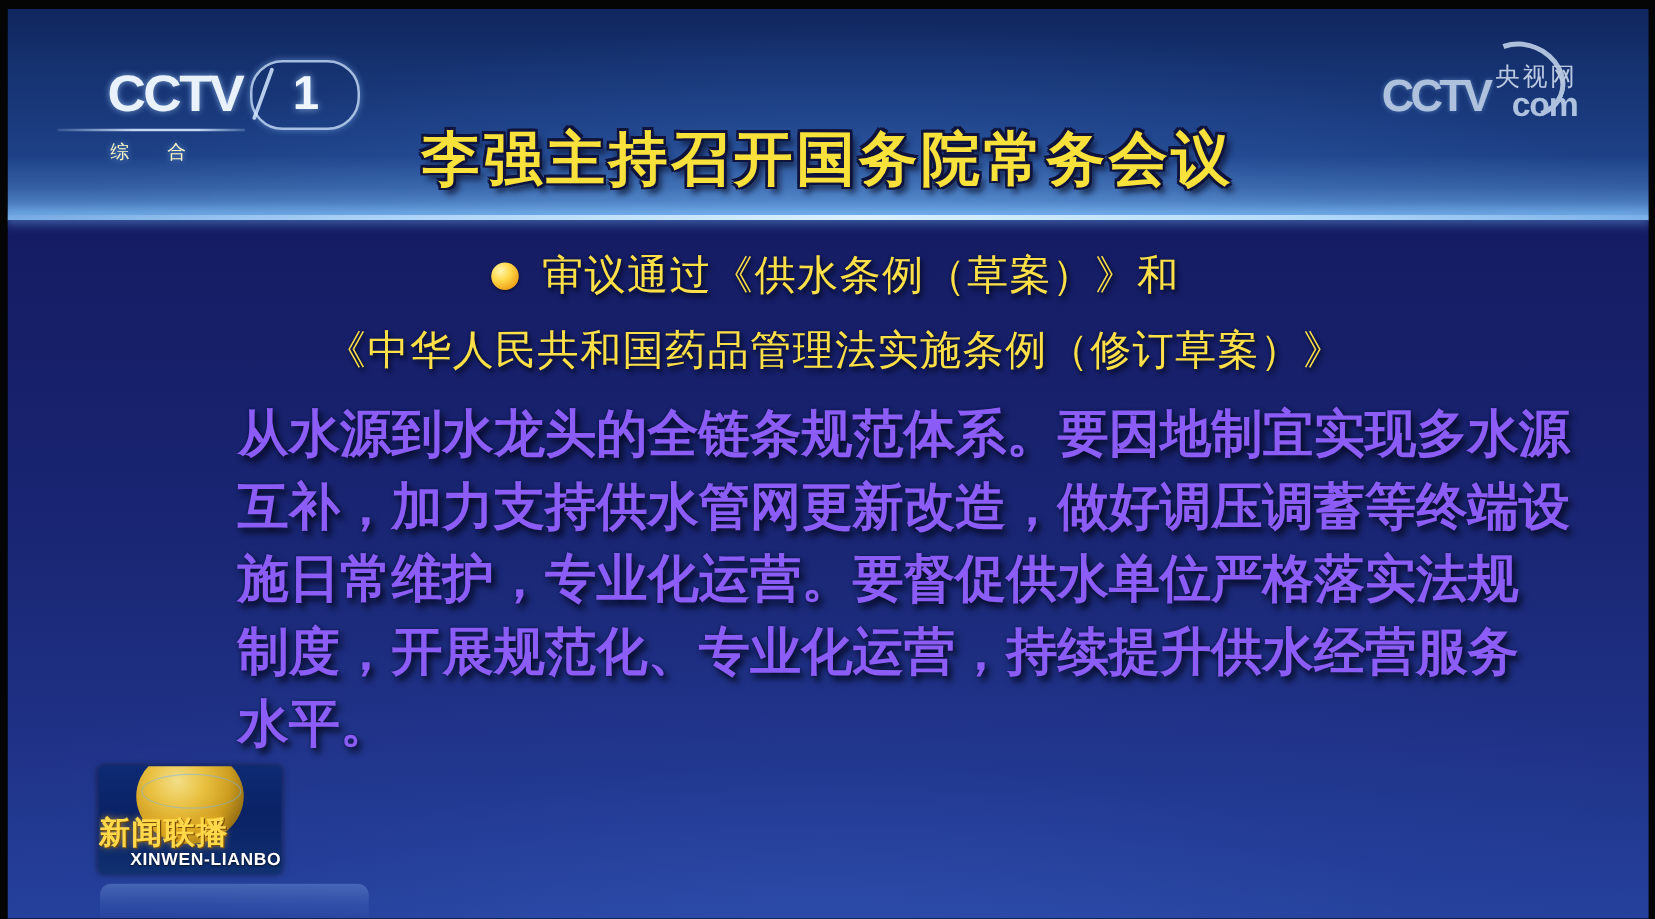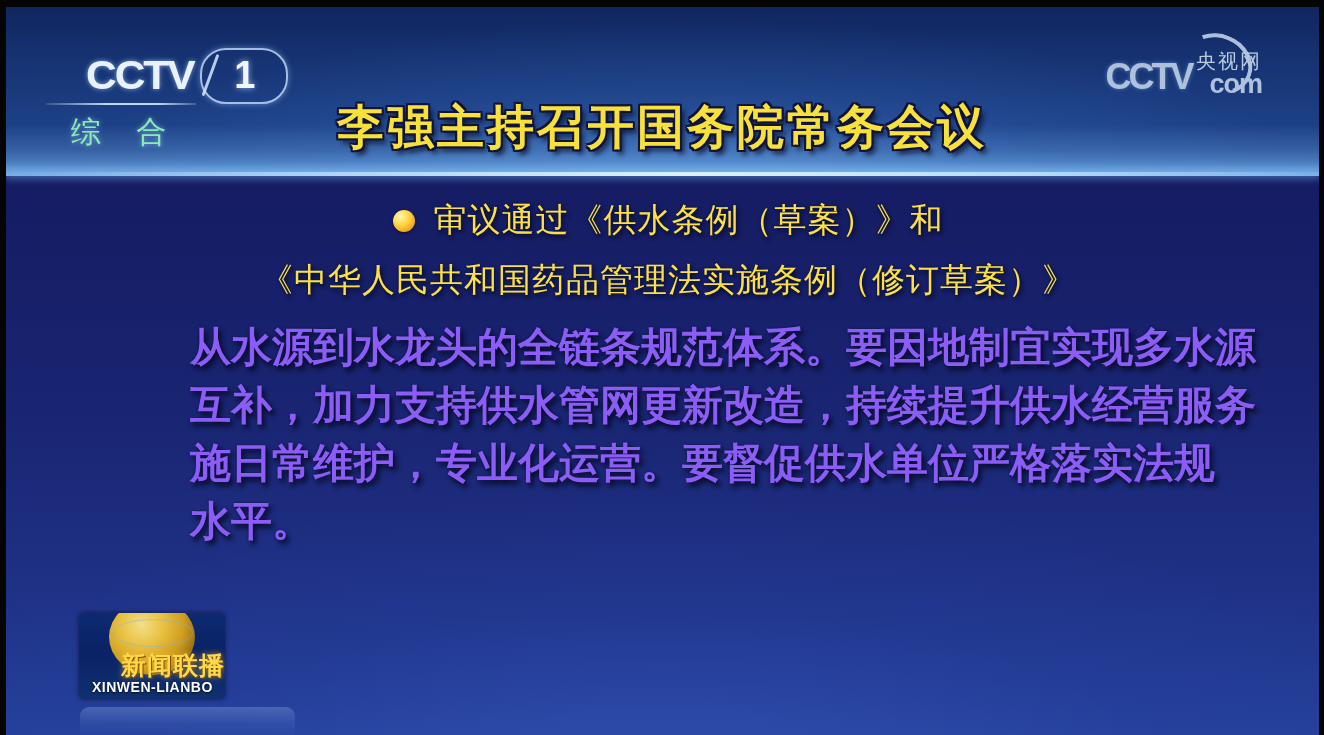--- a/index.html
+++ b/index.html
@@ -127,23 +127,23 @@
     font-family: "Liberation Sans", sans-serif;
   }
   .cctv1-underline {
     width: 150px; height: 2px;
     background: linear-gradient(90deg, rgba(200,225,255,0.15), rgba(210,232,255,0.9) 40%, rgba(210,232,255,0.9) 75%, rgba(200,225,255,0.2));
     margin: 4px 0 0 -38px;
   }
   .cctv1-sub {
     margin-top: 7px;
     margin-left: -30px;
-    font-size: 30px;
+    font-size: 15px;
     letter-spacing: 13px;
-    color: #86efac;
+    color: #fef9c3;
     text-shadow: 0 0 5px rgba(150,200,255,0.7);
     font-family: "DejaVu Sans", sans-serif;
   }
 
   
   .cctvcom {
     position: absolute;
     right: 62px; top: 56px;
     z-index: 50;
     opacity: 0.82;
@@ -282,32 +282,32 @@
     content: "";
     position: absolute;
     left: 4px; top: 20px;
     width: 78px; height: 26px;
     border-radius: 50%;
     border: 1.5px solid rgba(120,190,255,0.45);
   }
   .xwlb-cn {
     position: absolute;
     left: 0; top: 36px; width: 146px;
-    text-align: right;
+    text-align: left;
     font-family: "DejaVu Sans", sans-serif;
     font-weight: bold;
     font-size: 25px;
     letter-spacing: 1px;
     color: #ffd94a;
     text-shadow: 1px 1px 0 #7a4e06, 0 0 6px rgba(255,190,40,0.7);
   }
   .xwlb-en {
     position: absolute;
-    left: 13px; top: 66px; width: 146px;
-    text-align: left;
+    left: 0; top: 66px; width: 146px;
+    text-align: right;
     font-family: "Liberation Sans", sans-serif;
     font-weight: bold;
     font-size: 14px;
     letter-spacing: 0.5px;
     color: #ffffff;
     text-shadow: 0 1px 2px rgba(0,0,0,0.7);
   }
 
   
   .bottom-bar {
@@ -356,22 +356,23 @@
   <div class="bullet-block">
     <div class="bullet-line-1">
       <span class="bullet-dot"></span>
       <span>审议通过《供水条例（草案）》和</span>
     </div>
     <div class="bullet-line-2">《中华人民共和国药品管理法实施条例（修订草案）》</div>
   </div>
 
   <div class="paragraph">
     <div>从水源到水龙头的全链条规范体系。要因地制宜实现多水源</div>
-    <div>互补，加力支持供水管网更新改造，持续提升供水经营服务</div>
+    <div>互补，加力支持供水管网更新改造，做好调压调蓄等终端设</div>
     <div>施日常维护，专业化运营。要督促供水单位严格落实法规</div>
+    <div>制度，开展规范化、专业化运营，持续提升供水经营服务</div>
     <div>水平。</div>
   </div>
 
   <div class="xwlb">
     <div class="xwlb-globe"></div>
     <div class="xwlb-cn">新闻联播</div>
     <div class="xwlb-en">XINWEN-LIANBO</div>
   </div>
 
   <div class="bottom-bar"></div>

